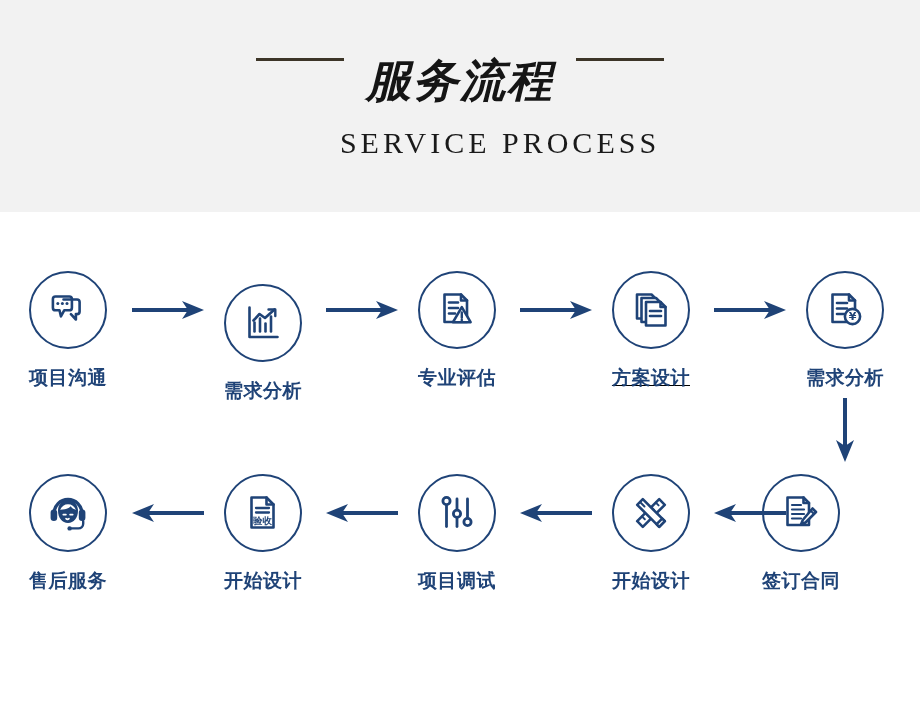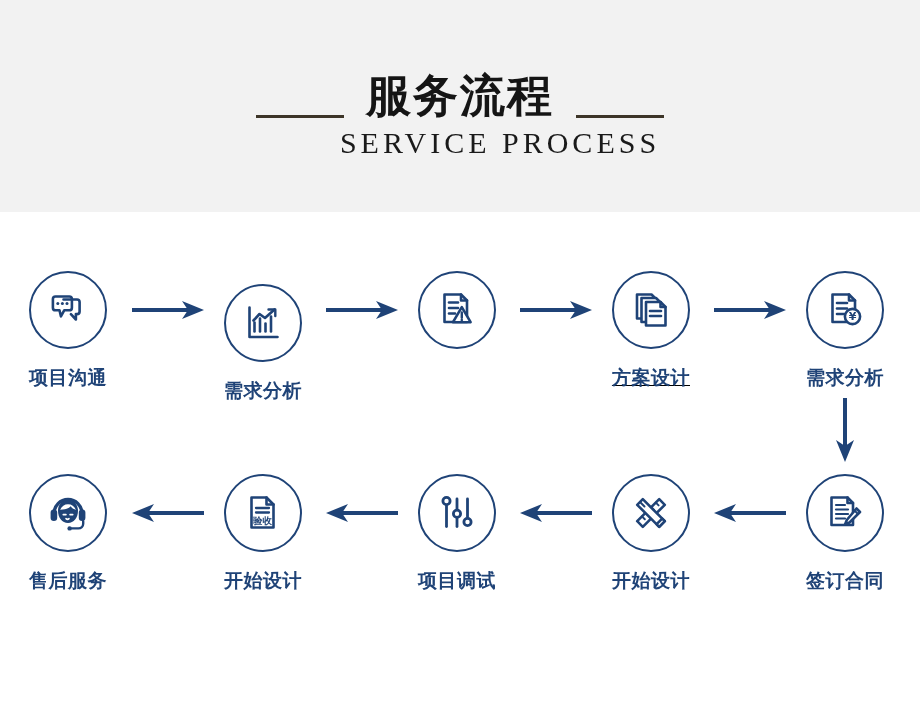--- a/index.html
+++ b/index.html
@@ -24,23 +24,24 @@
     height: 212px;
     background: #f2f2f2;
   }
   .title-row {
     position: absolute;
     left: 0;
     top: 58px;
     width: 920px;
     height: 60px;
     display: flex;
-    align-items: flex-end;
+    align-items: flex-start;
     justify-content: center;
     gap: 22px;
+    font-style: italic;
   }
   .title-rule {
     width: 88px;
     height: 3px;
     background: #3d3528;
   }
   .title-main {
     font-family: "DejaVu Sans", "Liberation Sans", sans-serif;
     font-size: 45px;
     font-weight: 700;
@@ -185,20 +186,21 @@
           <path d="M26 6.5v6h6"></path>
           <path d="M14 14.5h9"></path>
           <path d="M14 20h9"></path>
           <path d="M14 25.5h6"></path>
           <path d="M26.8 19.2 L35.6 34.2 H18 Z" fill="#ffffff"></path>
           <path d="M26.8 24.5v5.2" stroke-width="2.4"></path>
           <circle cx="26.8" cy="32" r="1.3" fill="#1f4377" stroke="none"></circle>
         </svg>
       </span>
     </div>
+    <div class="step-label">专业评估</div>
   </div>
 
   <div class="arrow-h" style="left:520px; top:85px;">
     <svg width="72" height="26" viewBox="0 0 72 26">
       <path d="M0 13h56" stroke="#1f4377" stroke-width="4"></path>
       <path d="M72 13 L50 4 L56 13 L50 22 Z" fill="#1f4377"></path>
     </svg>
   </div>
 
   <div class="step" style="left:581px; top:59px;text-decoration:underline;">
@@ -241,21 +243,21 @@
     <div class="step-label">需求分析</div>
   </div>
 
   <div class="arrow-v" style="left:832px; top:186px;">
     <svg width="26" height="64" viewBox="0 0 26 64">
       <path d="M13 0v48" stroke="#1f4377" stroke-width="4"></path>
       <path d="M13 64 L4 42 L13 48 L22 42 Z" fill="#1f4377"></path>
     </svg>
   </div>
 
-  <div class="step" style="left:775px; top:262px;text-align:center;">
+  <div class="step" style="left:731px; top:262px;text-align:center;">
     <div class="step-circle">
       <span>
         <svg width="44" height="44" viewBox="0 0 44 44" fill="none" stroke="#1f4377" stroke-width="2.6" stroke-linecap="round" stroke-linejoin="round">
           <path d="M8.5 6.5h16l5.5 5.5v22h-21.5z"></path>
           <path d="M24.5 6.5v5.5h5.5"></path>
           <path d="M13 14h9" stroke-width="2.2"></path>
           <path d="M13 18.5h12" stroke-width="2.2"></path>
           <path d="M13 23h12" stroke-width="2.2"></path>
           <path d="M13 27.5h9" stroke-width="2.2"></path>
           <path d="M33.5 17.5 L37 21 L26.5 31.5 L22 33.5 L23.8 29z" fill="#ffffff"></path>

